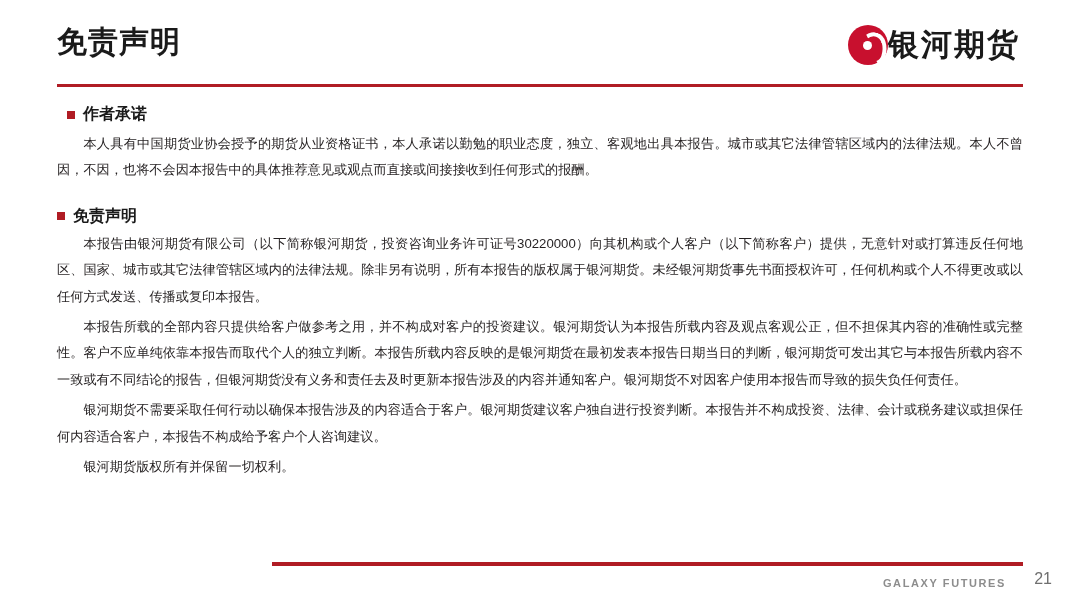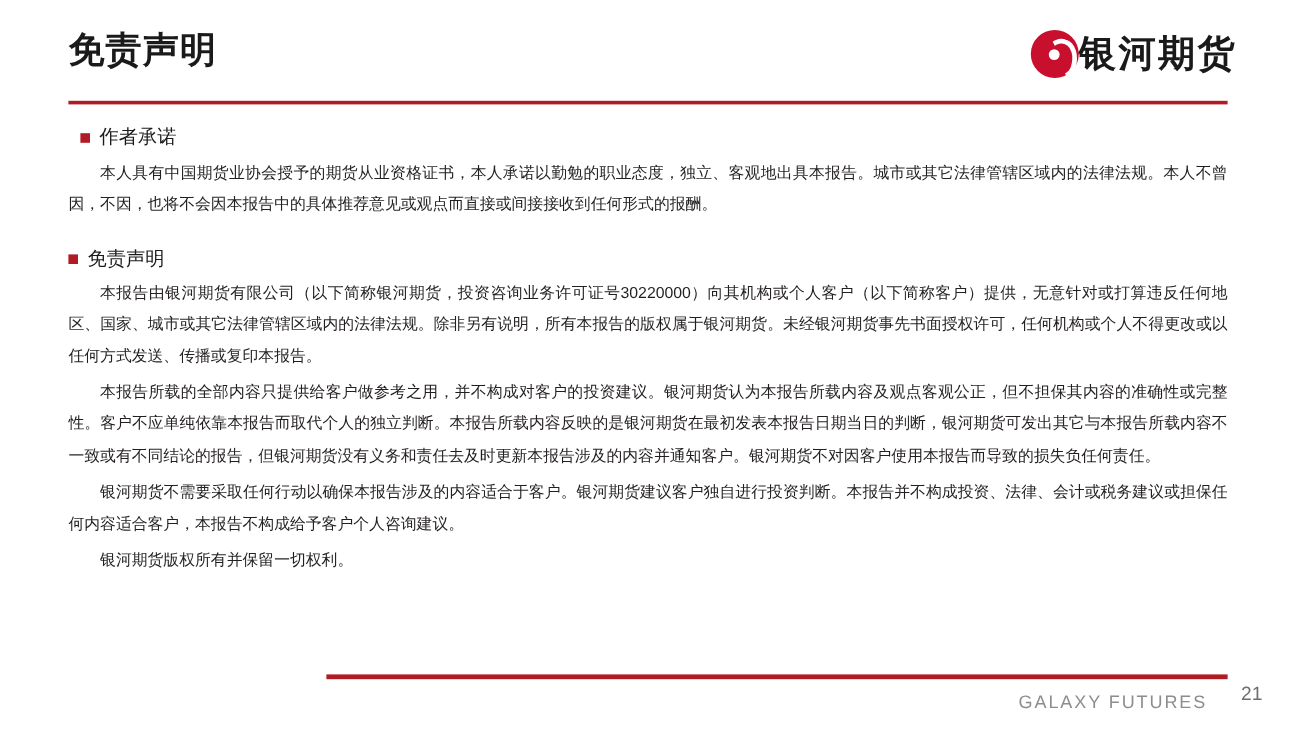--- a/index.html
+++ b/index.html
@@ -35,21 +35,21 @@
   .header-rule {
     position: absolute;
     left: 57px;
     top: 84px;
     width: 966px;
     height: 3px;
     background: #b01c24;
   }
   .brand {
     position: absolute;
-    right: 49px;
+    right: 60px;
     top: 24px;
     display: flex;
     align-items: center;
   }
   .brand-mark {
     width: 40px;
     height: 40px;
     border-radius: 50%;
     background: #c8102e;
     position: relative;
@@ -89,21 +89,21 @@
     width: 966px;
   }
   .section {
     margin-bottom: 2px;
   }
   .section-head {
     display: flex;
     align-items: center;
     gap: 8px;
     font-size: 16px;
-    font-weight: normal;
+    font-weight: bold;
     color: #1a1a1a;
   }
   .section-head.sec1 { margin-left: 10px; }
   .bullet {
     width: 8px;
     height: 8px;
     background: #b01c24;
     display: inline-block;
     flex: none;
   }
@@ -126,24 +126,24 @@
     left: 272px;
     top: 562px;
     width: 751px;
     height: 4px;
     background: #b01c24;
   }
   .footer-brand {
     position: absolute;
     right: 74px;
     top: 577px;
-    font-size: 15px;
+    font-size: 11px;
     letter-spacing: 1.6px;
     color: #8d8d8d;
-    font-weight: normal;
+    font-weight: bold;
   }
   .page-number {
     position: absolute;
     right: 28px;
     top: 570px;
     font-size: 16px;
     color: #6f6f6f;
   }
 </style>
 </head>

